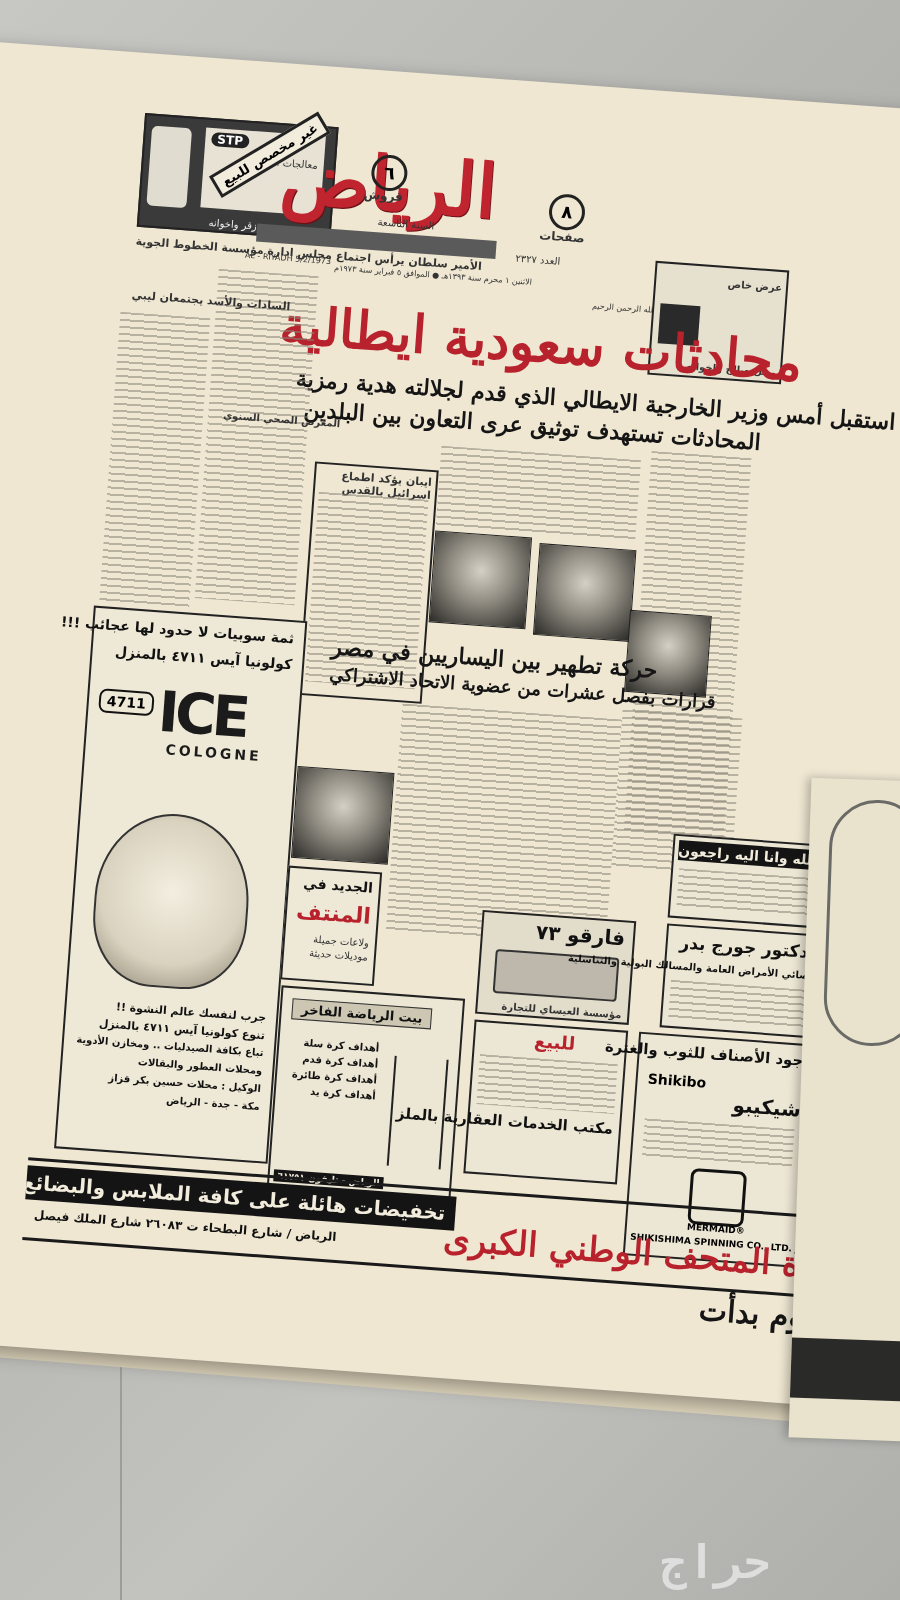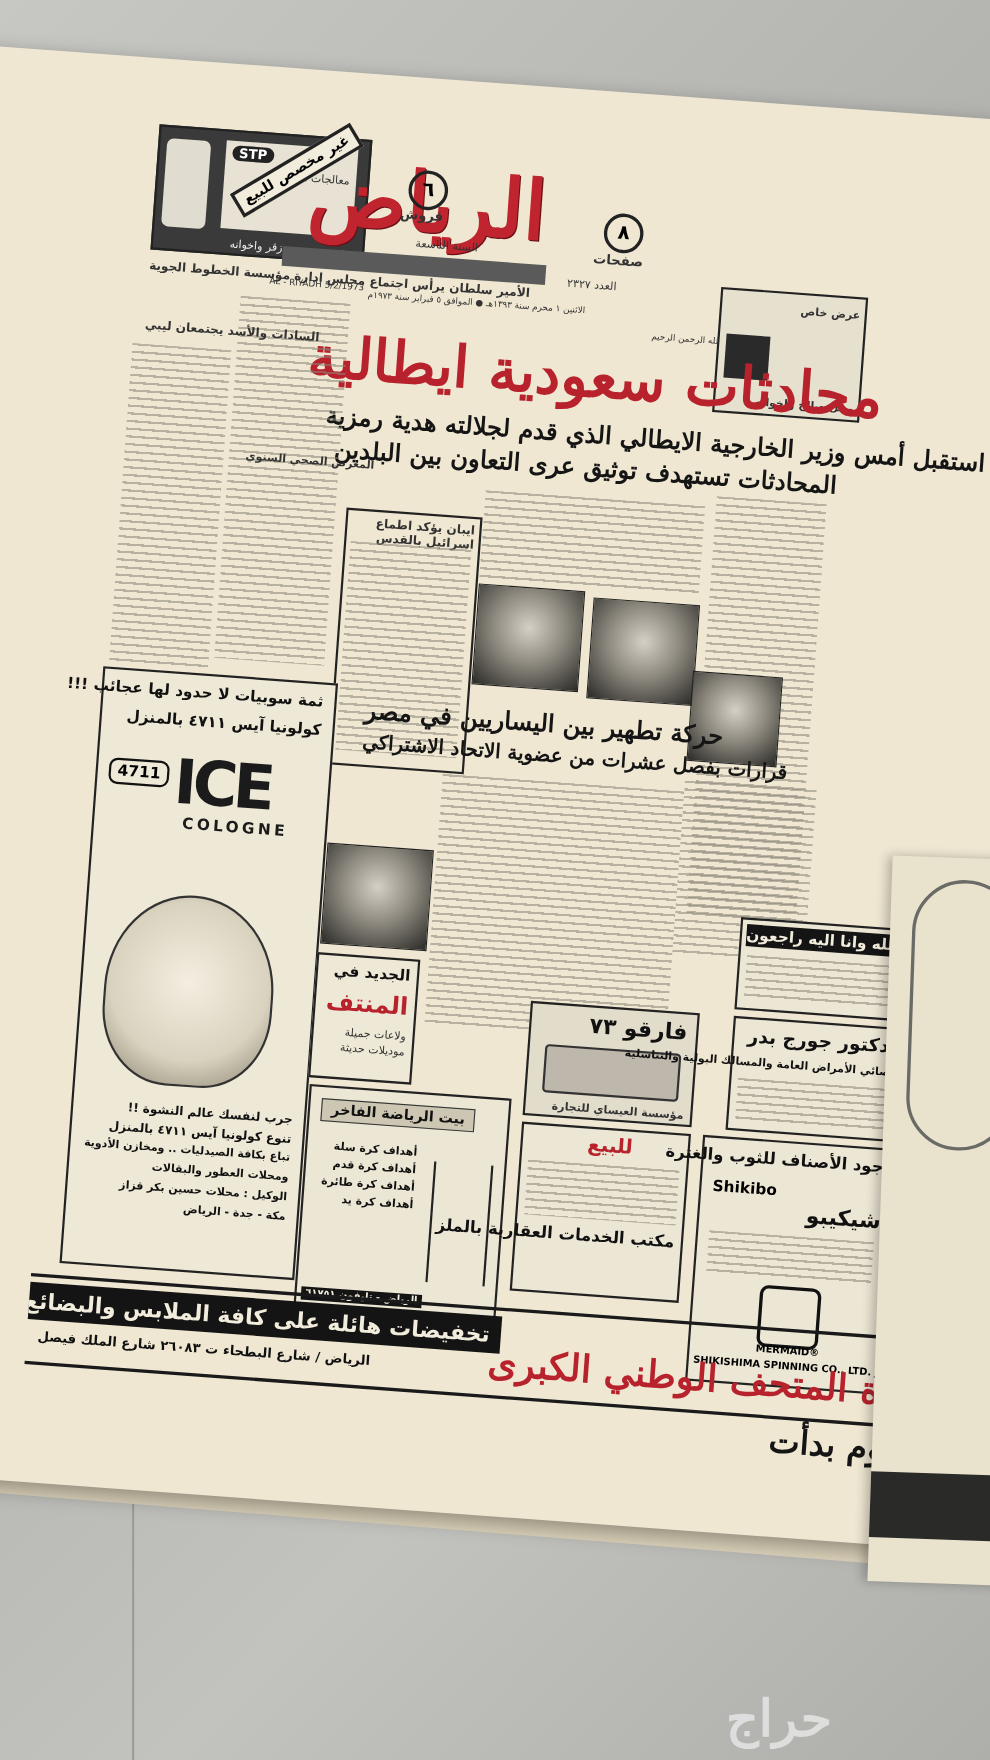--- a/index.html
+++ b/index.html
@@ -18,21 +18,21 @@
   .headline{position:absolute;font-family:"DejaVu Serif",serif;font-weight:bold;direction:rtl;white-space:nowrap;}
   .red{color:#b8222c;}
   .dark{color:#151515;}
   .textcol{position:absolute;background:repeating-linear-gradient(180deg,#8a8578 0 2px,transparent 2px 7px);opacity:.55;}
   .box{position:absolute;border:2px solid #222;}
   .photo{position:absolute;background:radial-gradient(circle at 50% 40%,#d4d0c6 0%,#8e8a80 45%,#2b2a27 100%);border:1px solid #222;}
   .ad-text{position:absolute;direction:rtl;font-weight:bold;color:#111;white-space:nowrap;}
   .ice{position:absolute;font-family:"DejaVu Sans",sans-serif;font-weight:bold;color:#1b1b1b;}
   .band{position:absolute;background:#141414;color:#f2ecdc;direction:rtl;font-weight:bold;white-space:nowrap;overflow:hidden;}
   .hline{position:absolute;height:3px;background:#1a1a1a;}
-  .watermark{position:absolute;left:660px;top:1535px;font-family:Liberation Serif, serif;font-size:46px;font-weight:bold;color:#e6e6e6;opacity:.85;direction:rtl;letter-spacing:4px;}
+  .watermark{position:absolute;left:660px;top:1535px;font-family:Liberation Mono, monospace;font-size:46px;font-weight:bold;color:#e6e6e6;opacity:.85;direction:rtl;letter-spacing:4px;}
   .right-page{position:absolute;left:800px;top:780px;width:140px;height:660px;background:#e9e2cc;transform:rotate(2deg);box-shadow:-4px 0 10px rgba(0,0,0,.25);}
 </style>
 </head>
 <body>
 
 <div class="floor"></div>
 <div class="tile-line" style="left:0;top:440px;width:900px;height:2px;"></div>
 <div class="tile-line" style="left:120px;top:1330px;width:2px;height:270px;"></div>
 
 <div class="paper-under"></div>

